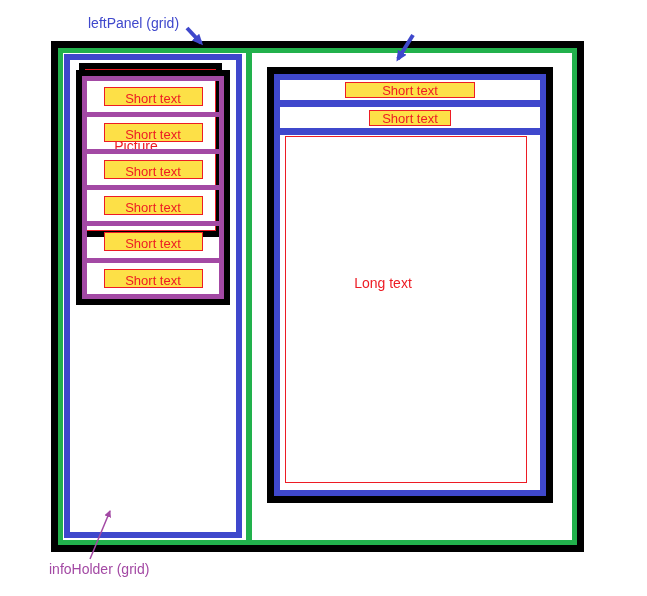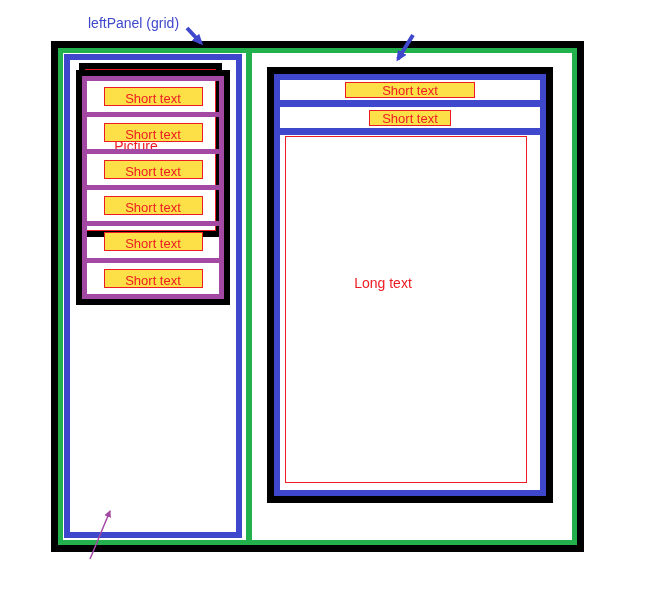--- a/index.html
+++ b/index.html
@@ -148,20 +148,21 @@
       <div class="b-bar"></div>
       <div class="r-long">
         <div class="long-box">
           <span>Long text</span>
         </div>
       </div>
     </div>
   </div>
 
   <div class="lbl lbl-left">leftPanel (grid)</div>
+  <div class="lbl lbl-info">infoHolder (grid)</div>
 
   <svg class="arrows" viewBox="0 0 647 596" xmlns="http://www.w3.org/2000/svg">
     <defs>
       <marker id="ah-blue" markerUnits="userSpaceOnUse" markerWidth="14" markerHeight="14" refX="8" refY="5" orient="auto">
         <path d="M0,0 L11,5 L0,10 Z" fill="#3F48CC"></path>
       </marker>
       <marker id="ah-purple" markerUnits="userSpaceOnUse" markerWidth="10" markerHeight="10" refX="6" refY="3.5" orient="auto">
         <path d="M0,0 L7,3.5 L0,7 Z" fill="#A349A4"></path>
       </marker>
     </defs>

